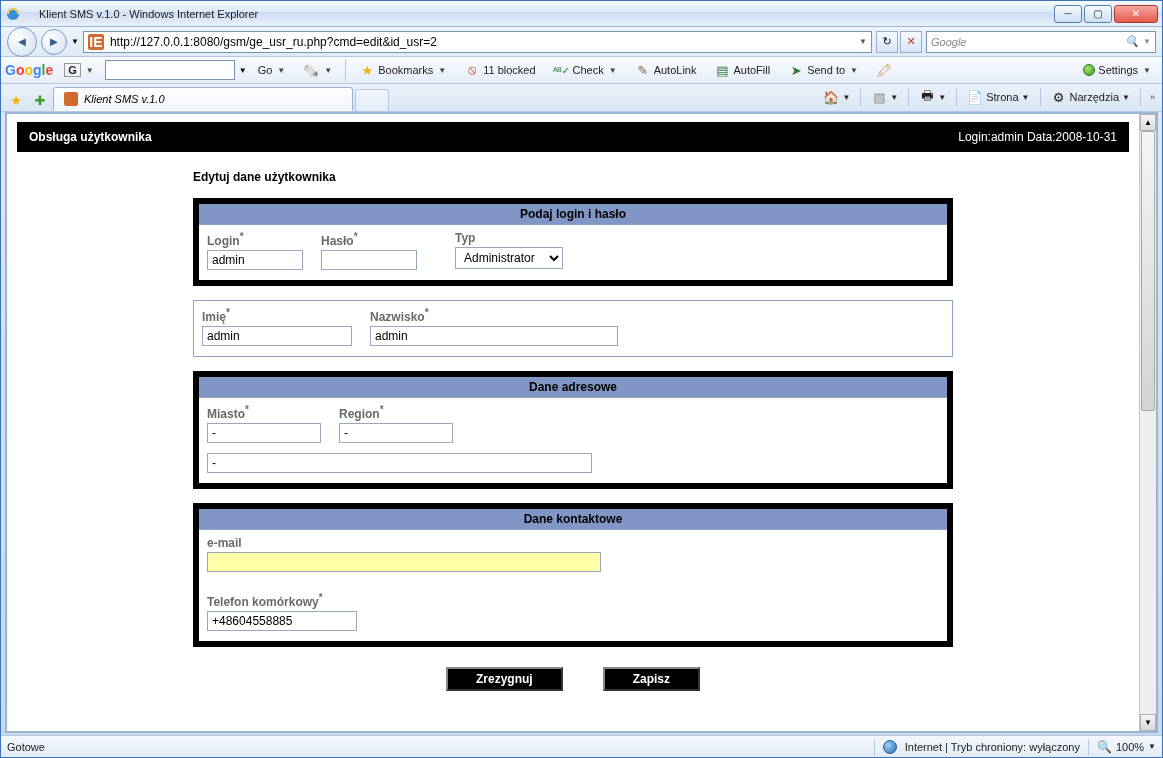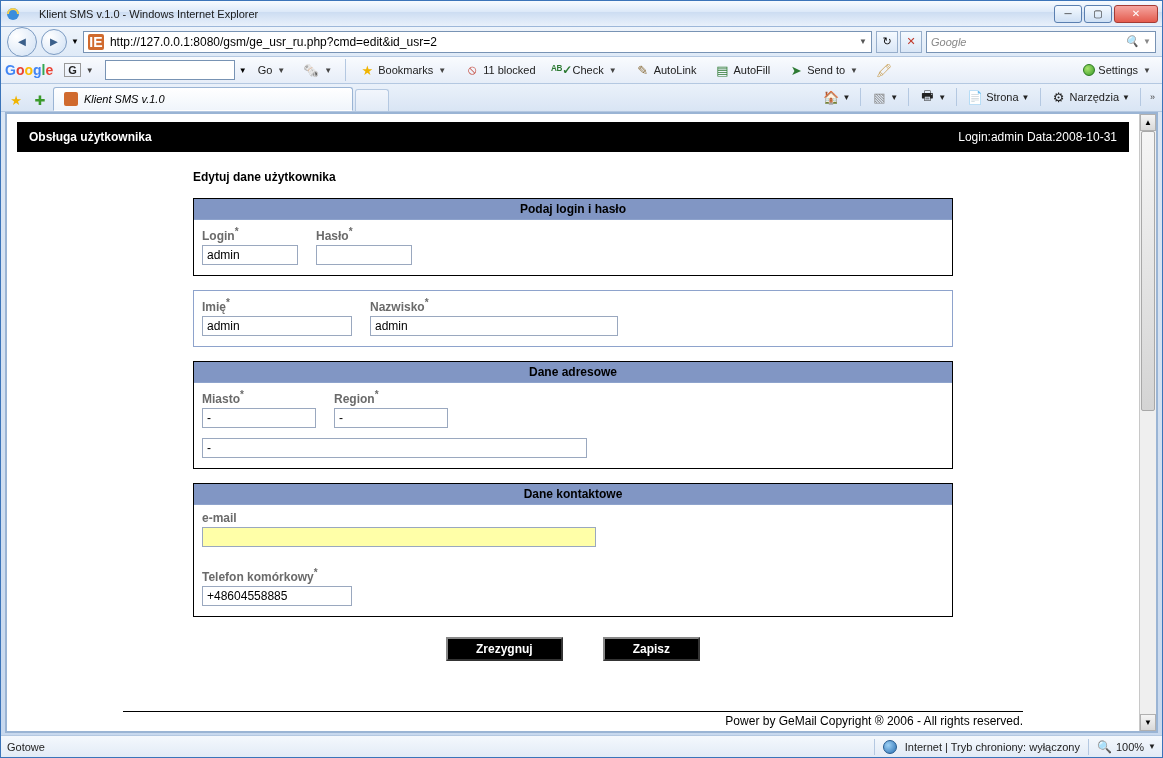--- a/index.html
+++ b/index.html
@@ -95,21 +95,21 @@
   .gbtn .drop { font-size:8px; color:#444; margin-left:2px; }
   .g-logo { font-weight:bold; font-size:14px; }
   .g-logo .b{color:#4285f4}.g-logo .r{color:#ea4335}.g-logo .y{color:#fbbc05}.g-logo .g{color:#34a853}
   .g-search {
     width:130px; height:20px; border:1px solid #7893b4; background:#fff;
   }
   .gsep { width:1px; height:22px; background:#b4c8e1; margin:0 2px; }
   .ico16 { width:16px; height:16px; display:inline-flex; align-items:center; justify-content:center; font-size:13px; }
   .star-y { color:#f0b400; }
   .blocked { color:#c0392b; }
-  .check-abc { color:#2d7a33; font-weight:bold; font-size:12px; }
+  .check-abc { color:#2d7a33; font-weight:normal; font-size:10px; }
   .autolink { color:#8a6d3b; }
   .autofill { color:#2d7a33; }
   .sendto { color:#2d7a33; }
   .settings-dot { width:12px; height:12px; border-radius:50%; background: radial-gradient(circle at 35% 35%,#a6e36b,#3a9a2b); border:1px solid #2b7a1f; }
 
   
   .tabbar {
     height:28px;
     background: linear-gradient(#eaf1fa,#d9e5f4);
     border-bottom:1px solid #b4c8e1;
@@ -186,21 +186,21 @@
     font-weight:bold; font-size:12px;
   }
   .blackbar .right { margin-left:auto; font-weight:normal; font-size:12px; }
 
   .form-zone {
     width:760px; margin:18px auto 0 auto;
   }
   .form-title { font-weight:bold; font-size:12px; margin-bottom:14px; }
 
   .section {
-    border:1px solid #000000;
+    border:6px solid #000000;
     margin-bottom:14px;
   }
   .section-noheader { border:1px solid #8ea3cc; margin-bottom:14px; }
   .sec-head {
     background:#8196c4; color:#000;
     font-weight:bold; text-align:center;
     padding:3px 0; font-size:12px;
     border-bottom:1px solid #8ea3cc;
   }
   .sec-body {
@@ -422,20 +422,26 @@
             <div class="sec-head">Podaj login i hasło</div>
             <div class="sec-body">
               <div class="field">
                 <label><span>Login</span><sup>*</sup></label>
                 <input class="txt w-login" value="admin" style="">
               </div>
               <div class="field">
                 <label><span>Hasło</span><sup>*</sup></label>
                 <input class="txt w-pass" type="password" value="" style="">
               </div>
+              <div class="field" style="margin-left:20px;">
+                <label>Typ</label>
+                <select class="txt w-type">
+                  <option>Administrator</option>
+                </select>
+              </div>
             </div>
           </div>
 
           <div class="section-noheader">
             <div class="sec-body">
               <div class="field">
                 <label><span>Imię</span><sup>*</sup></label>
                 <input class="txt w-name" value="admin" style="">
               </div>
               <div class="field">

